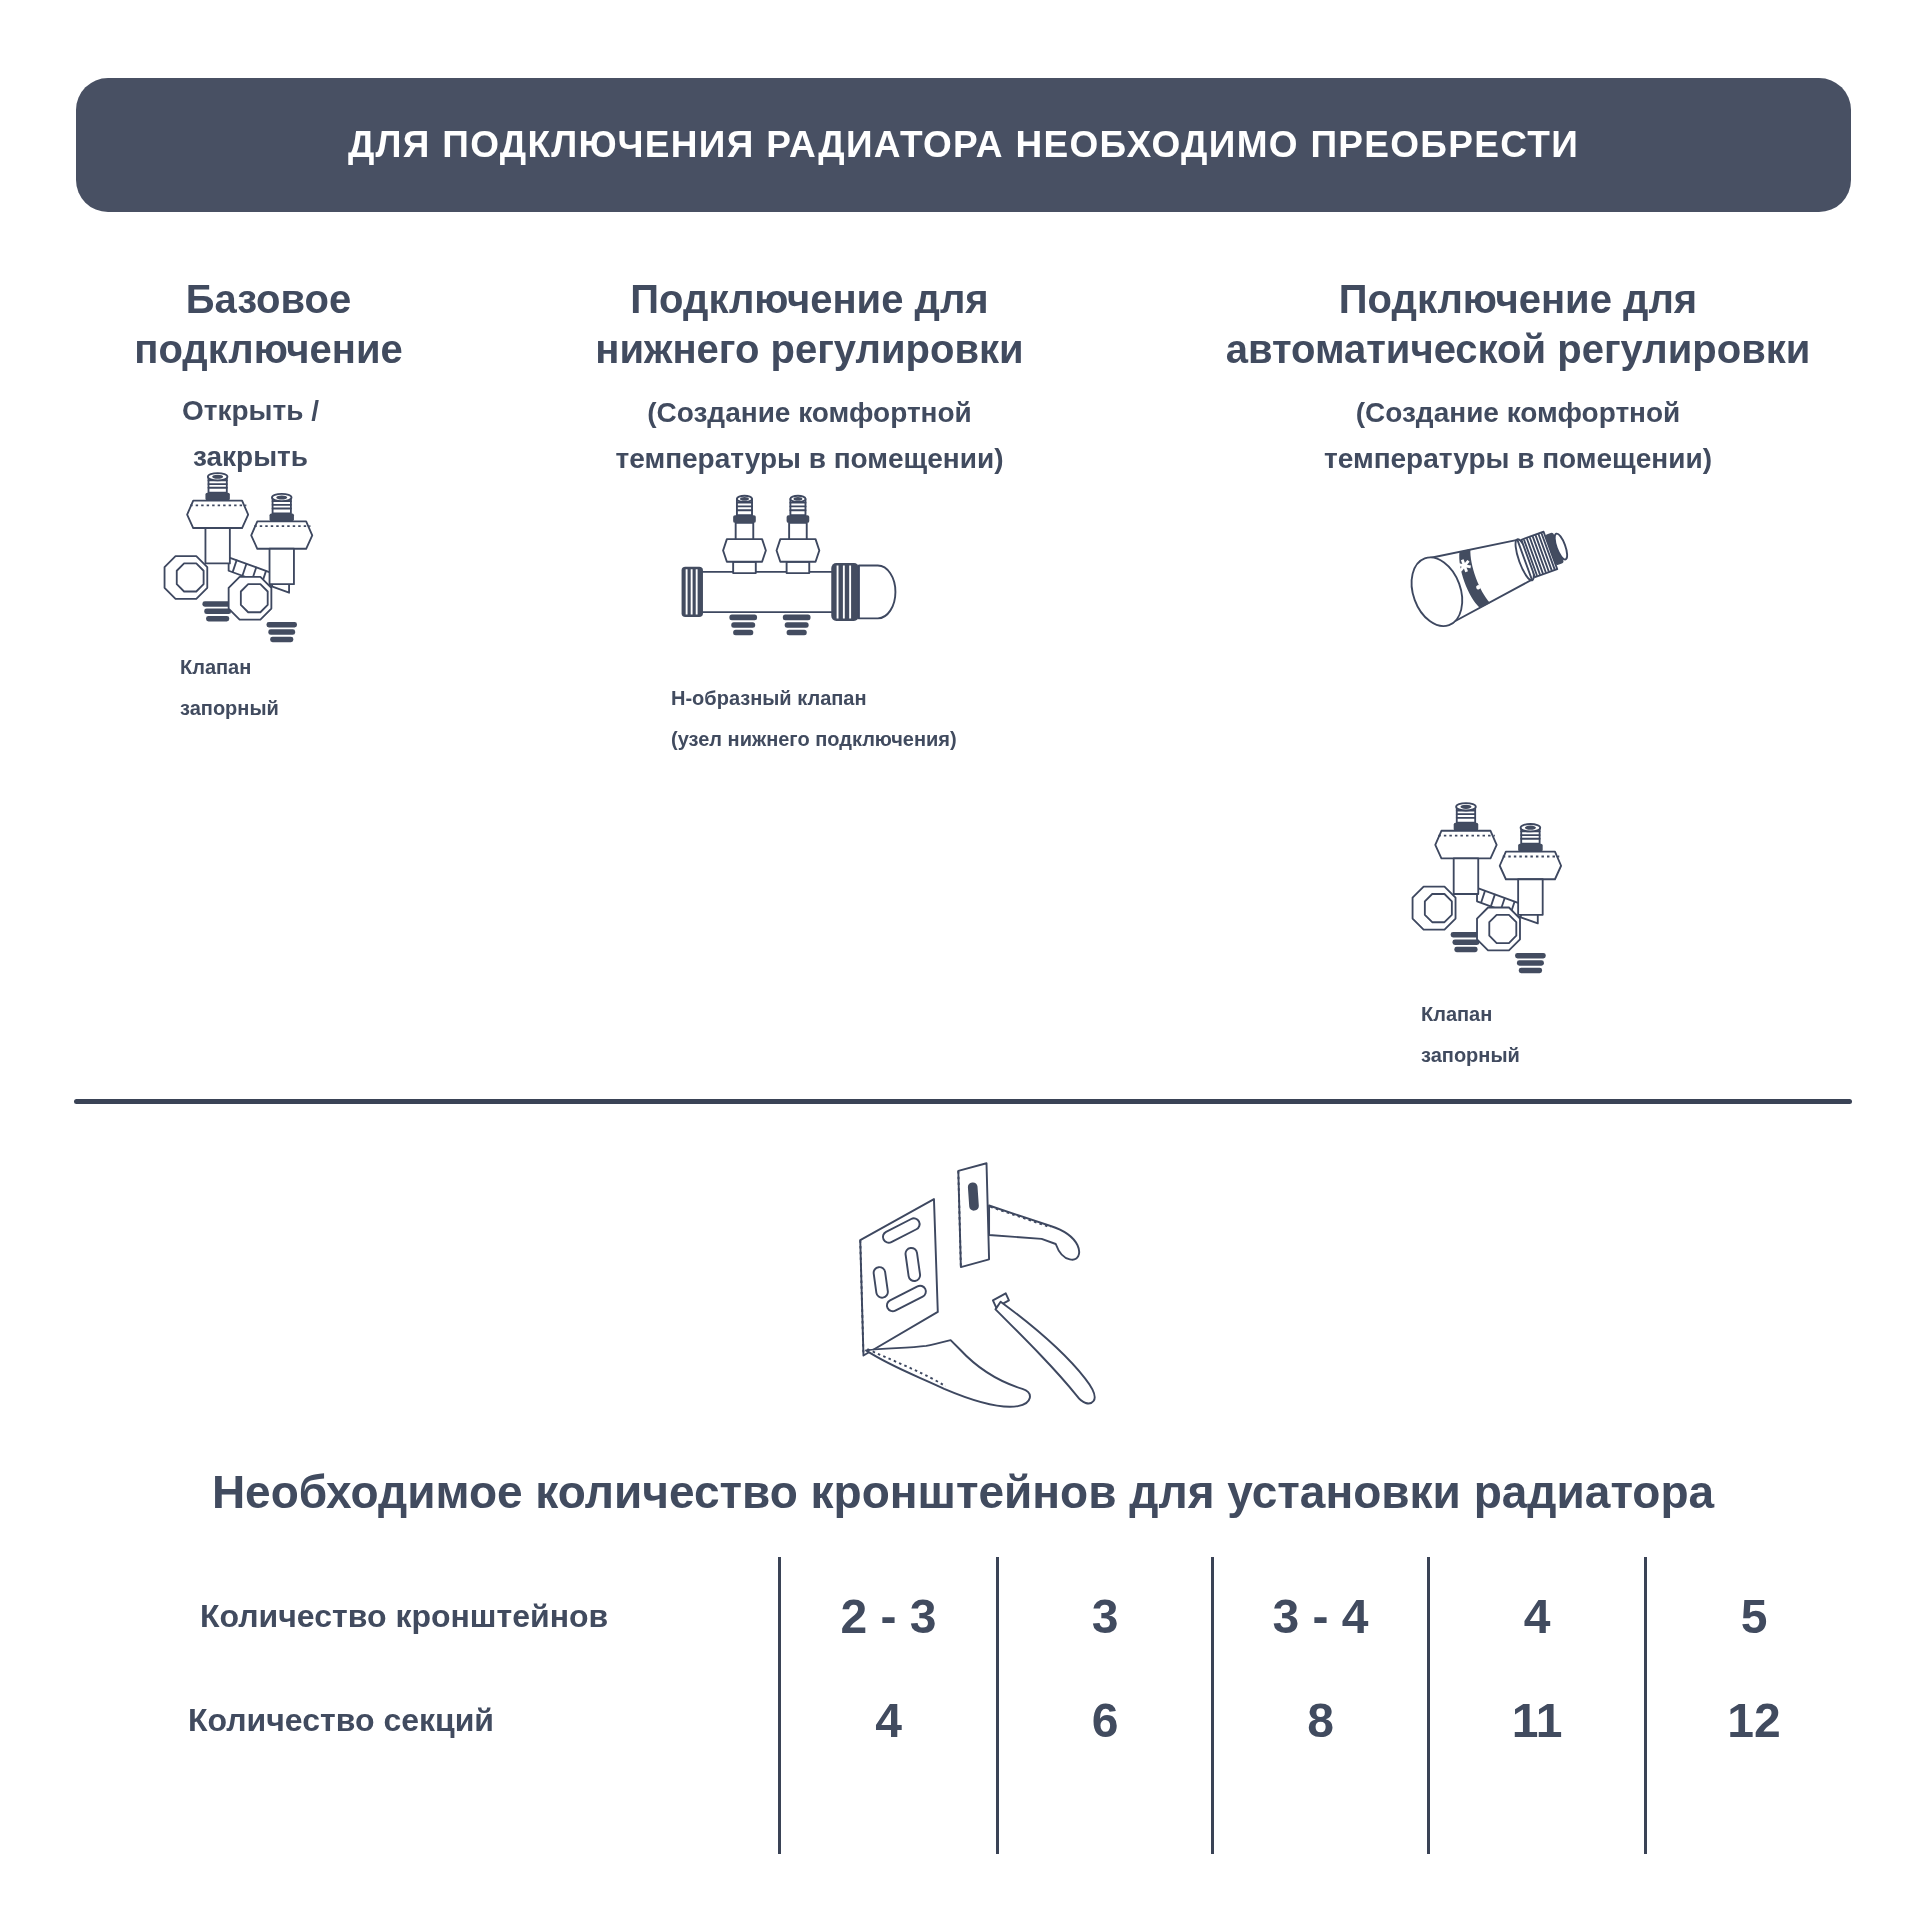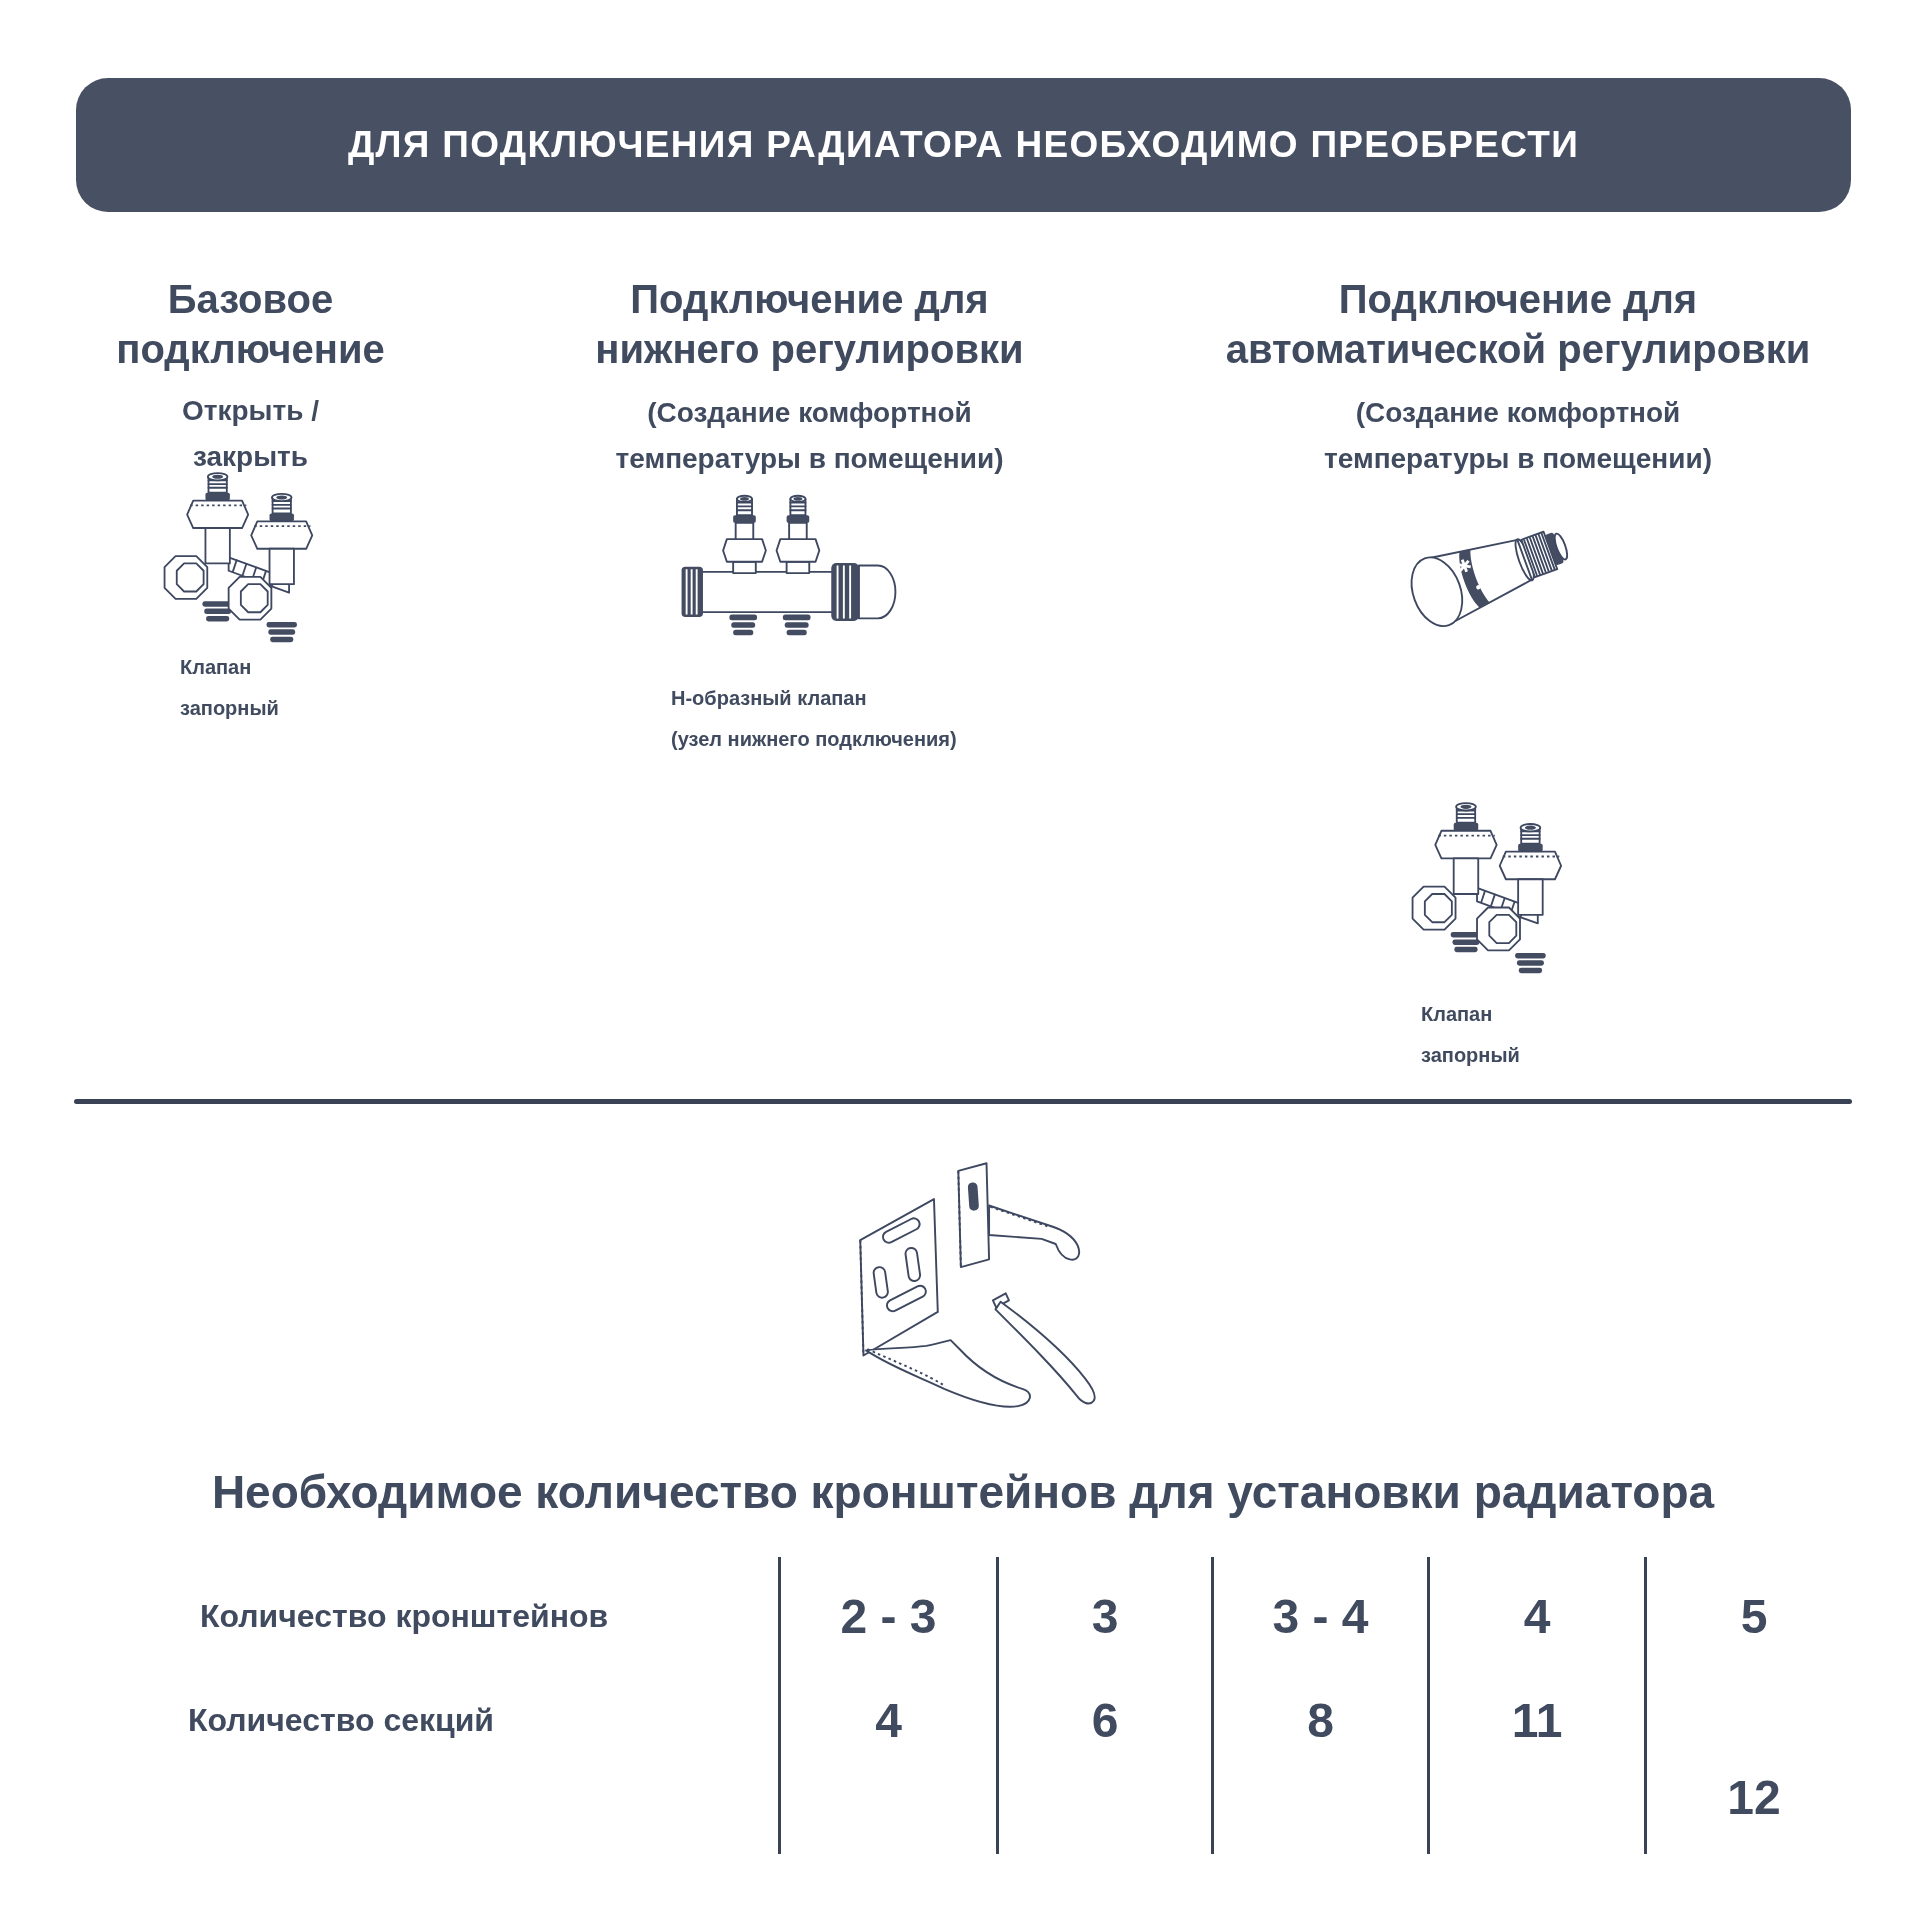--- a/index.html
+++ b/index.html
@@ -155,21 +155,21 @@
     </symbol>
   </defs>
 </svg>
 
 <div id="page">
 
   <div class="abs banner">
     <div class="banner-title">ДЛЯ ПОДКЛЮЧЕНИЯ РАДИАТОРА НЕОБХОДИМО ПРЕОБРЕСТИ</div>
   </div>
 
-  <div class="abs col-title" style="left:26px;top:274px;width:449px;">
+  <div class="abs col-title" style="left:44px;top:274px;width:449px;">
     <div>Базовое</div>
     <div>подключение</div>
   </div>
   <div class="abs col-sub" style="left:26px;top:388px;width:449px;">
     <div>Открыть /</div>
     <div>закрыть</div>
   </div>
   <svg class="abs" style="left:153px;top:467px;" width="194" height="177" viewBox="0 0 300 290">
     <use href="#sym-valve-shutoff"></use>
   </svg>
@@ -232,16 +232,16 @@
   <div class="abs cell" style="left:999px;top:1581px;width:212px;height:71px;">3</div>
   <div class="abs cell" style="left:1214px;top:1581px;width:213px;height:71px;">3 - 4</div>
   <div class="abs cell" style="left:1430px;top:1581px;width:214px;height:71px;">4</div>
   <div class="abs cell" style="left:1647px;top:1581px;width:214px;height:71px;">5</div>
 
   <div class="abs row-label" style="left:188px;top:1685px;height:71px;">Количество секций</div>
   <div class="abs cell" style="left:781px;top:1685px;width:215px;height:71px;">4</div>
   <div class="abs cell" style="left:999px;top:1685px;width:212px;height:71px;">6</div>
   <div class="abs cell" style="left:1214px;top:1685px;width:213px;height:71px;">8</div>
   <div class="abs cell" style="left:1430px;top:1685px;width:214px;height:71px;">11</div>
-  <div class="abs cell" style="left:1647px;top:1762px;width:214px;height:71px;">12</div>
+  <div class="abs cell" style="left:1647px;top:1685px;width:214px;height:71px;">12</div>
 
 </div>
 
 
 </body></html>

